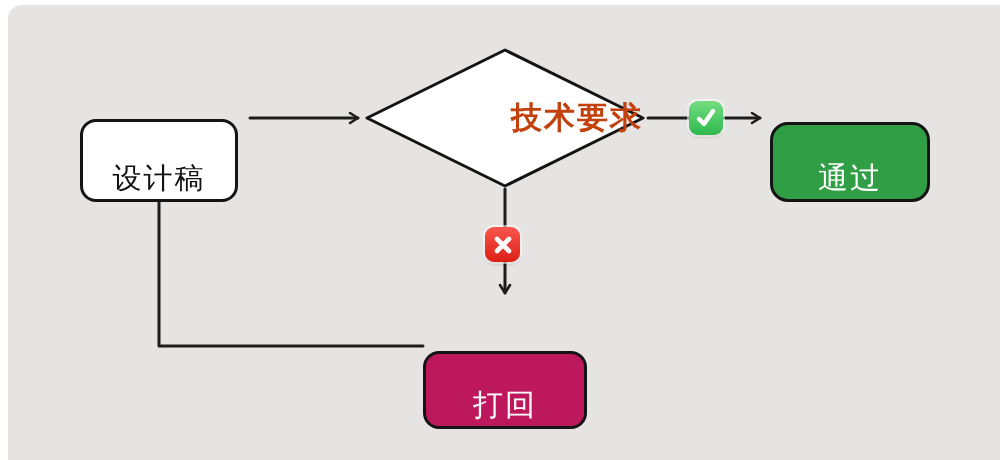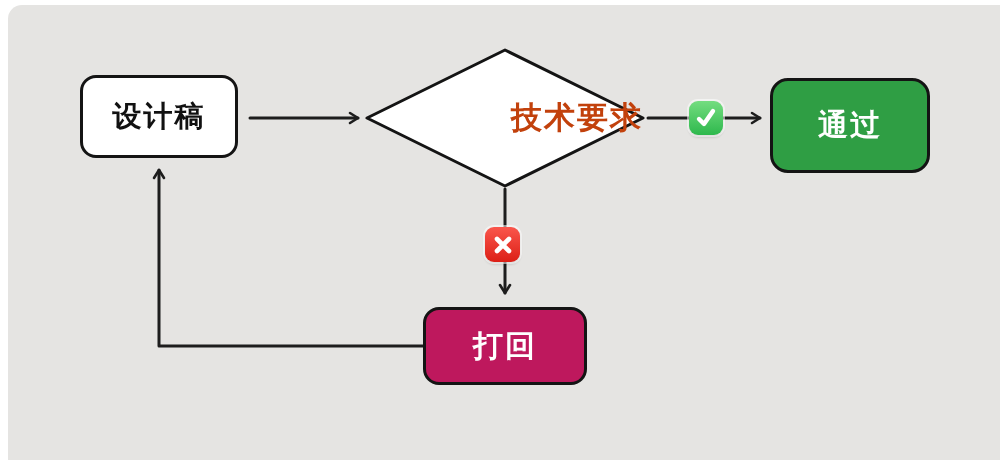--- a/index.html
+++ b/index.html
@@ -33,35 +33,36 @@
   }
   .diamond {
     fill: #ffffff;
     stroke: #141414;
     stroke-width: 3;
     stroke-linejoin: round;
   }
   .node {
     position: absolute;
     display: flex;
-    align-items: center;
+    align-items: flex-end;
     justify-content: center;
     border: 3px solid #141414;
-    font-weight: 700;
+    font-weight: 400;
     letter-spacing: 2px;
+    margin-top: 44px;
   }
   .node-design {
     left: 80px; top: 75px;
     width: 158px; height: 83px;
     border-radius: 16px;
     font-size: 29px;
   }
   .node-pass {
     left: 770px; top: 78px;
-    width: 160px; height: 95px;
+    width: 160px; height: 80px;
     border-radius: 18px;
     font-size: 30px;
   }
   .node-reject {
     left: 423px; top: 307px;
     width: 164px; height: 78px;
     border-radius: 16px;
     font-size: 30px;
   }
   .decision-label {

